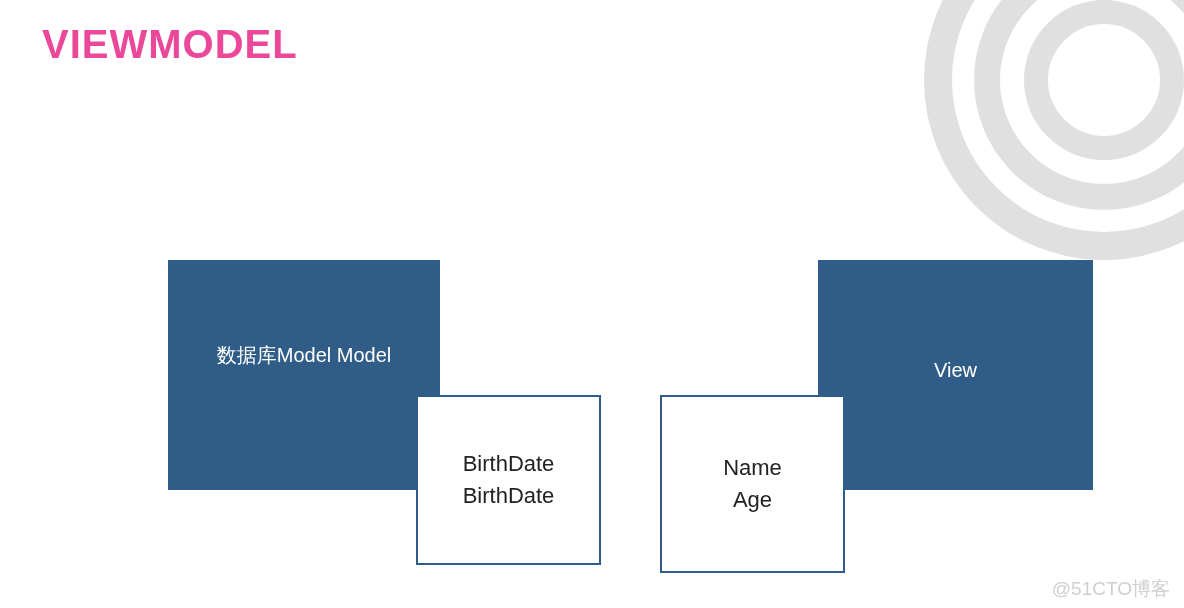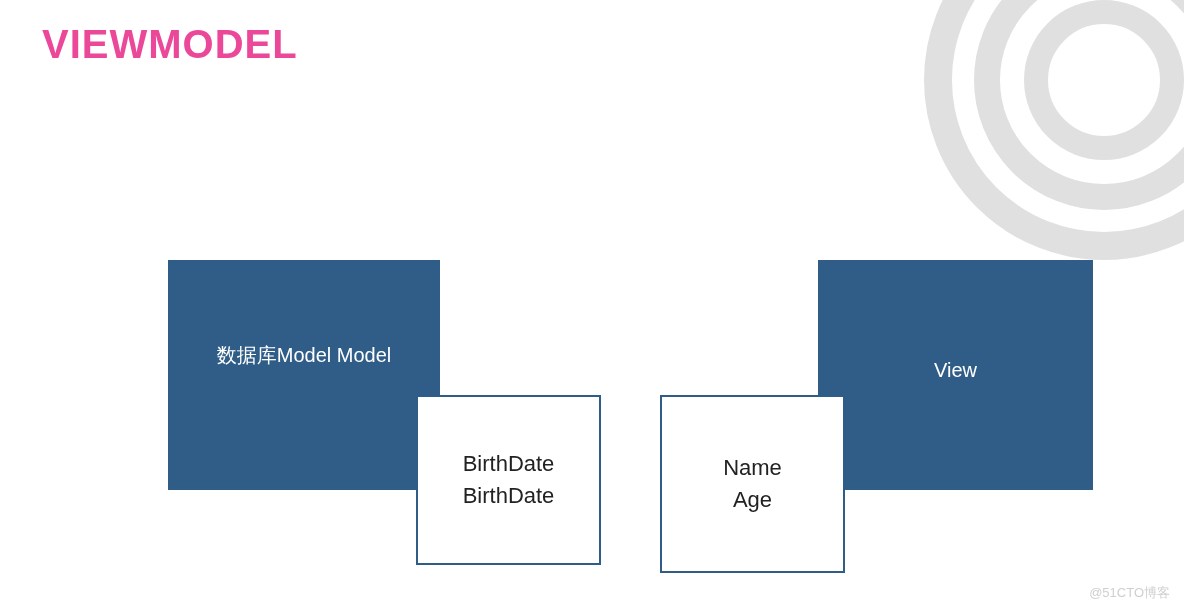--- a/index.html
+++ b/index.html
@@ -92,21 +92,21 @@
       top: 395px;
       width: 185px;
       height: 178px;
     }
 
     .watermark {
       position: absolute;
       bottom: 6px;
       right: 14px;
       color: #cfcfcf;
-      font-size: 13px;
+      font-size: 19px;
     }
   </style>
 </head>
 <body>
 
 <div class="arcs">
   <div class="arc arc1"></div>
   <div class="arc arc2"></div>
   <div class="arc arc3"></div>
 </div>

